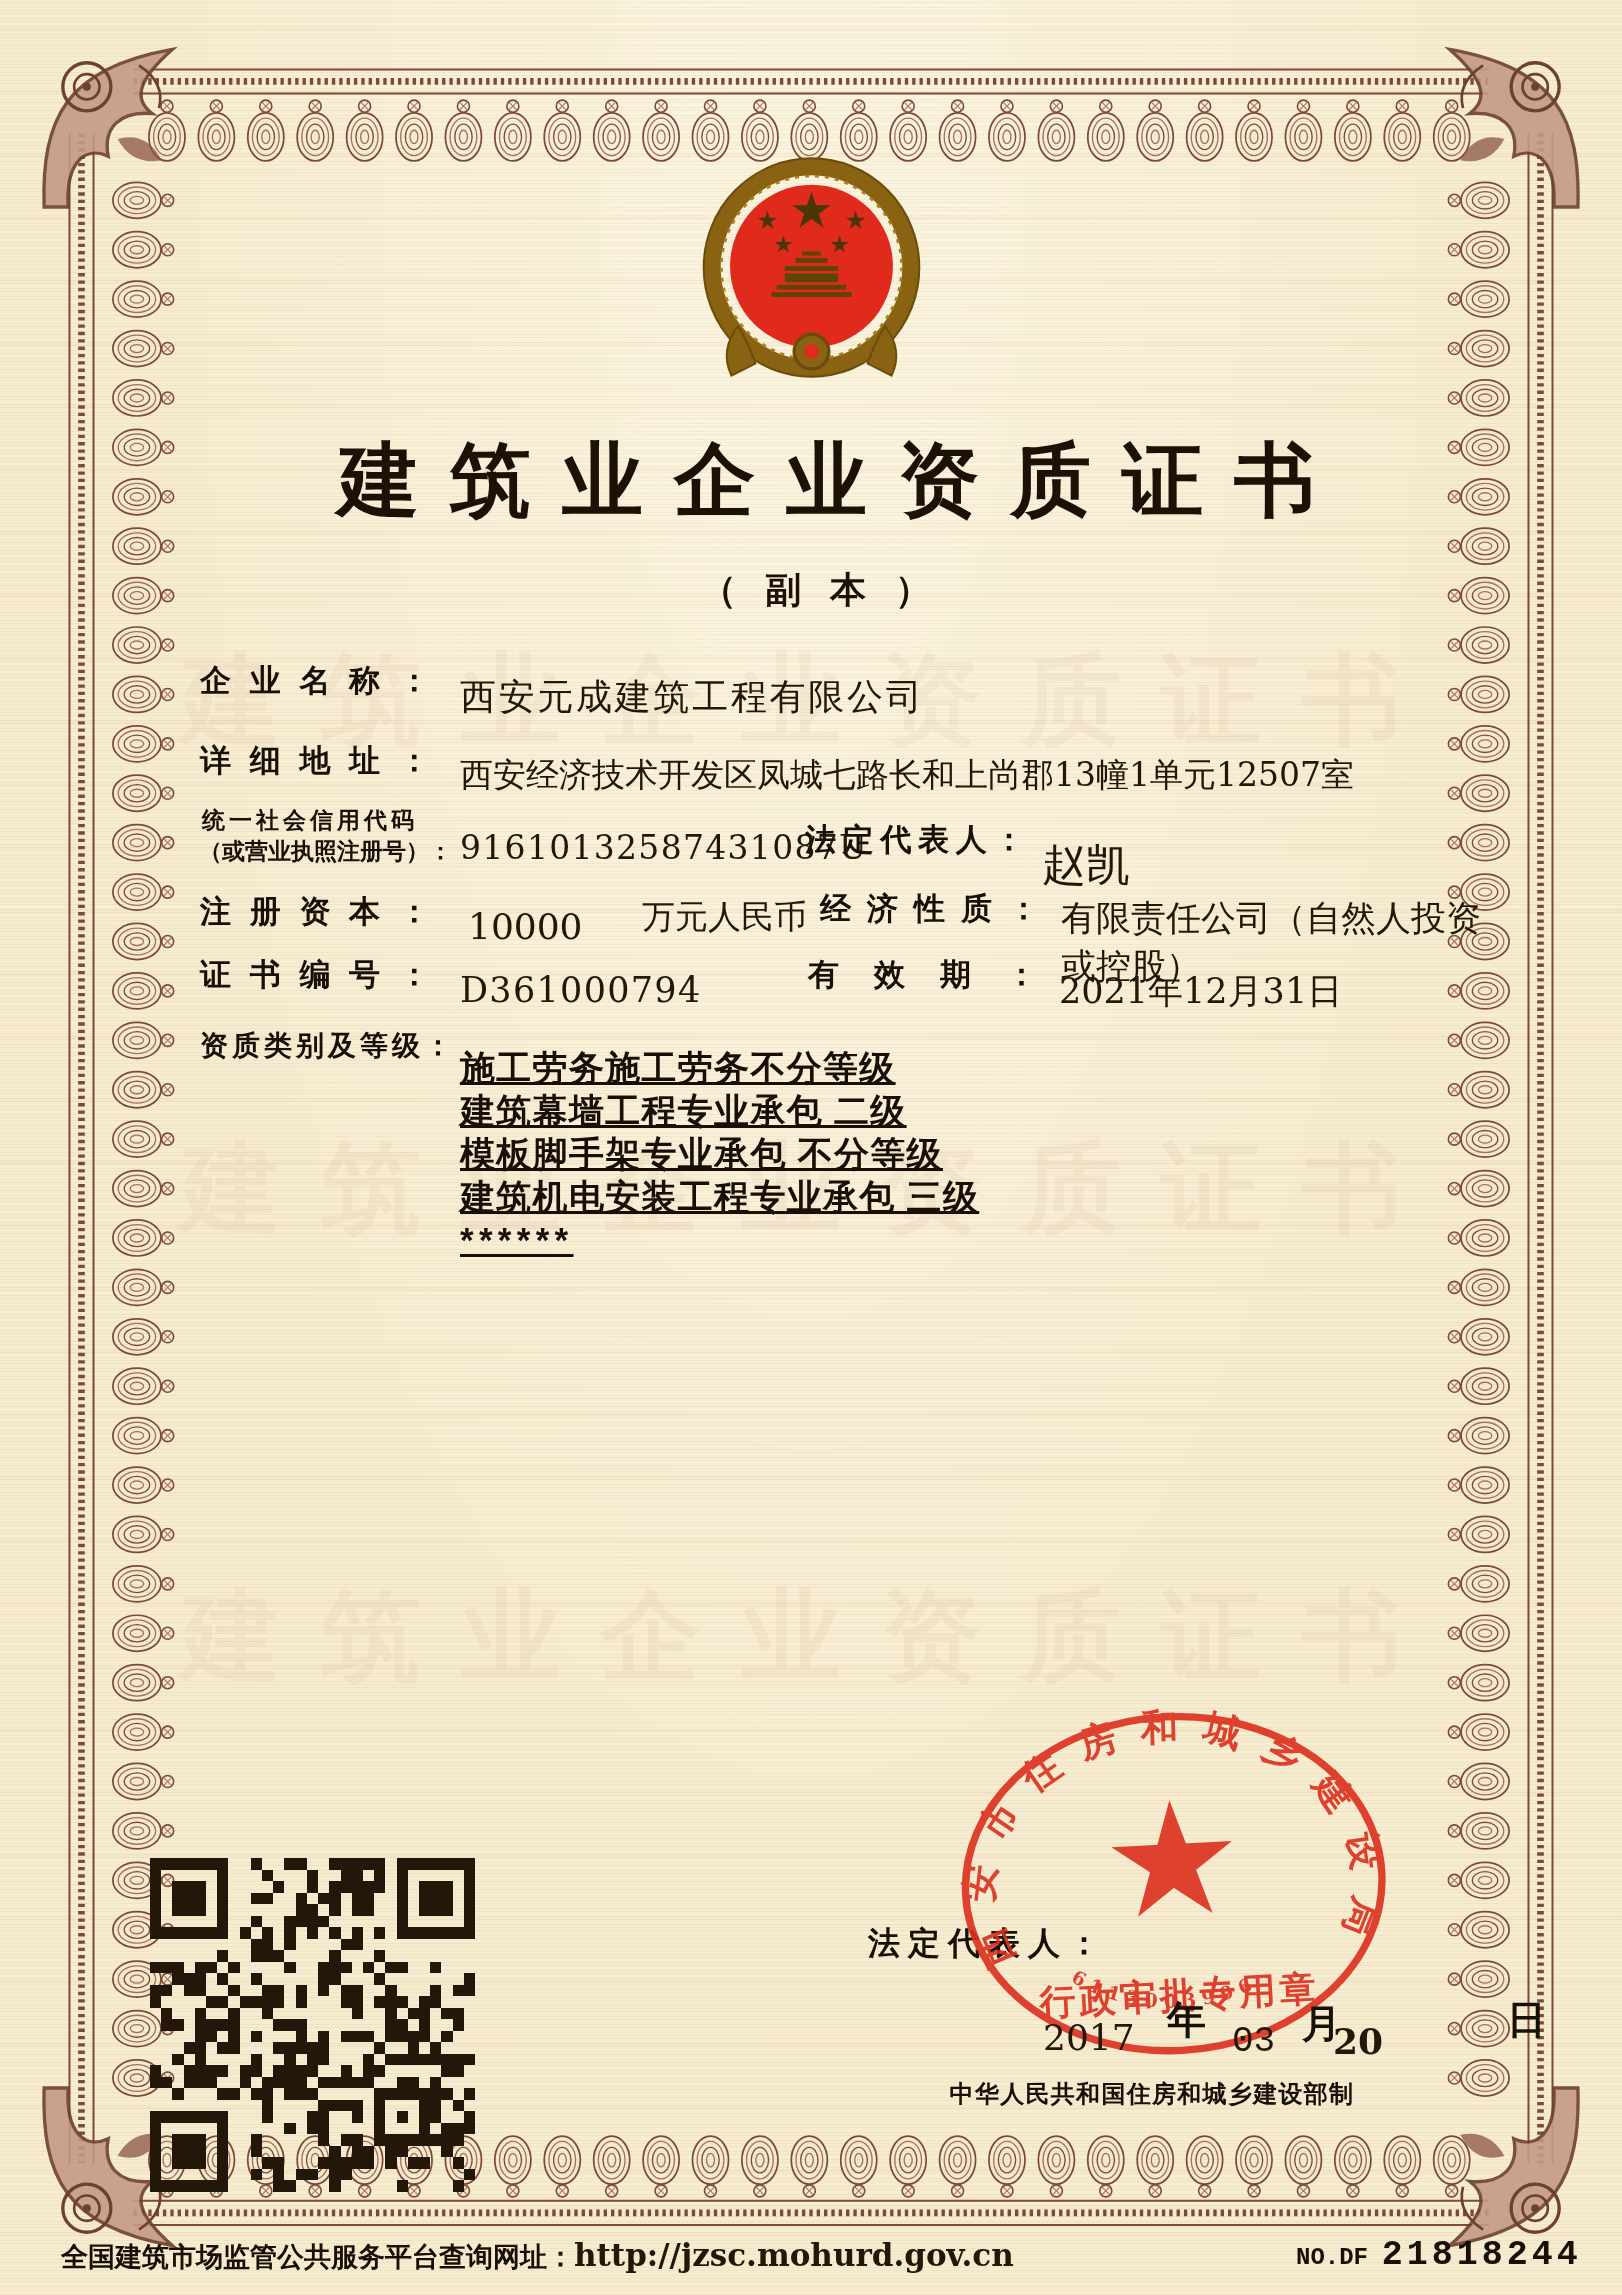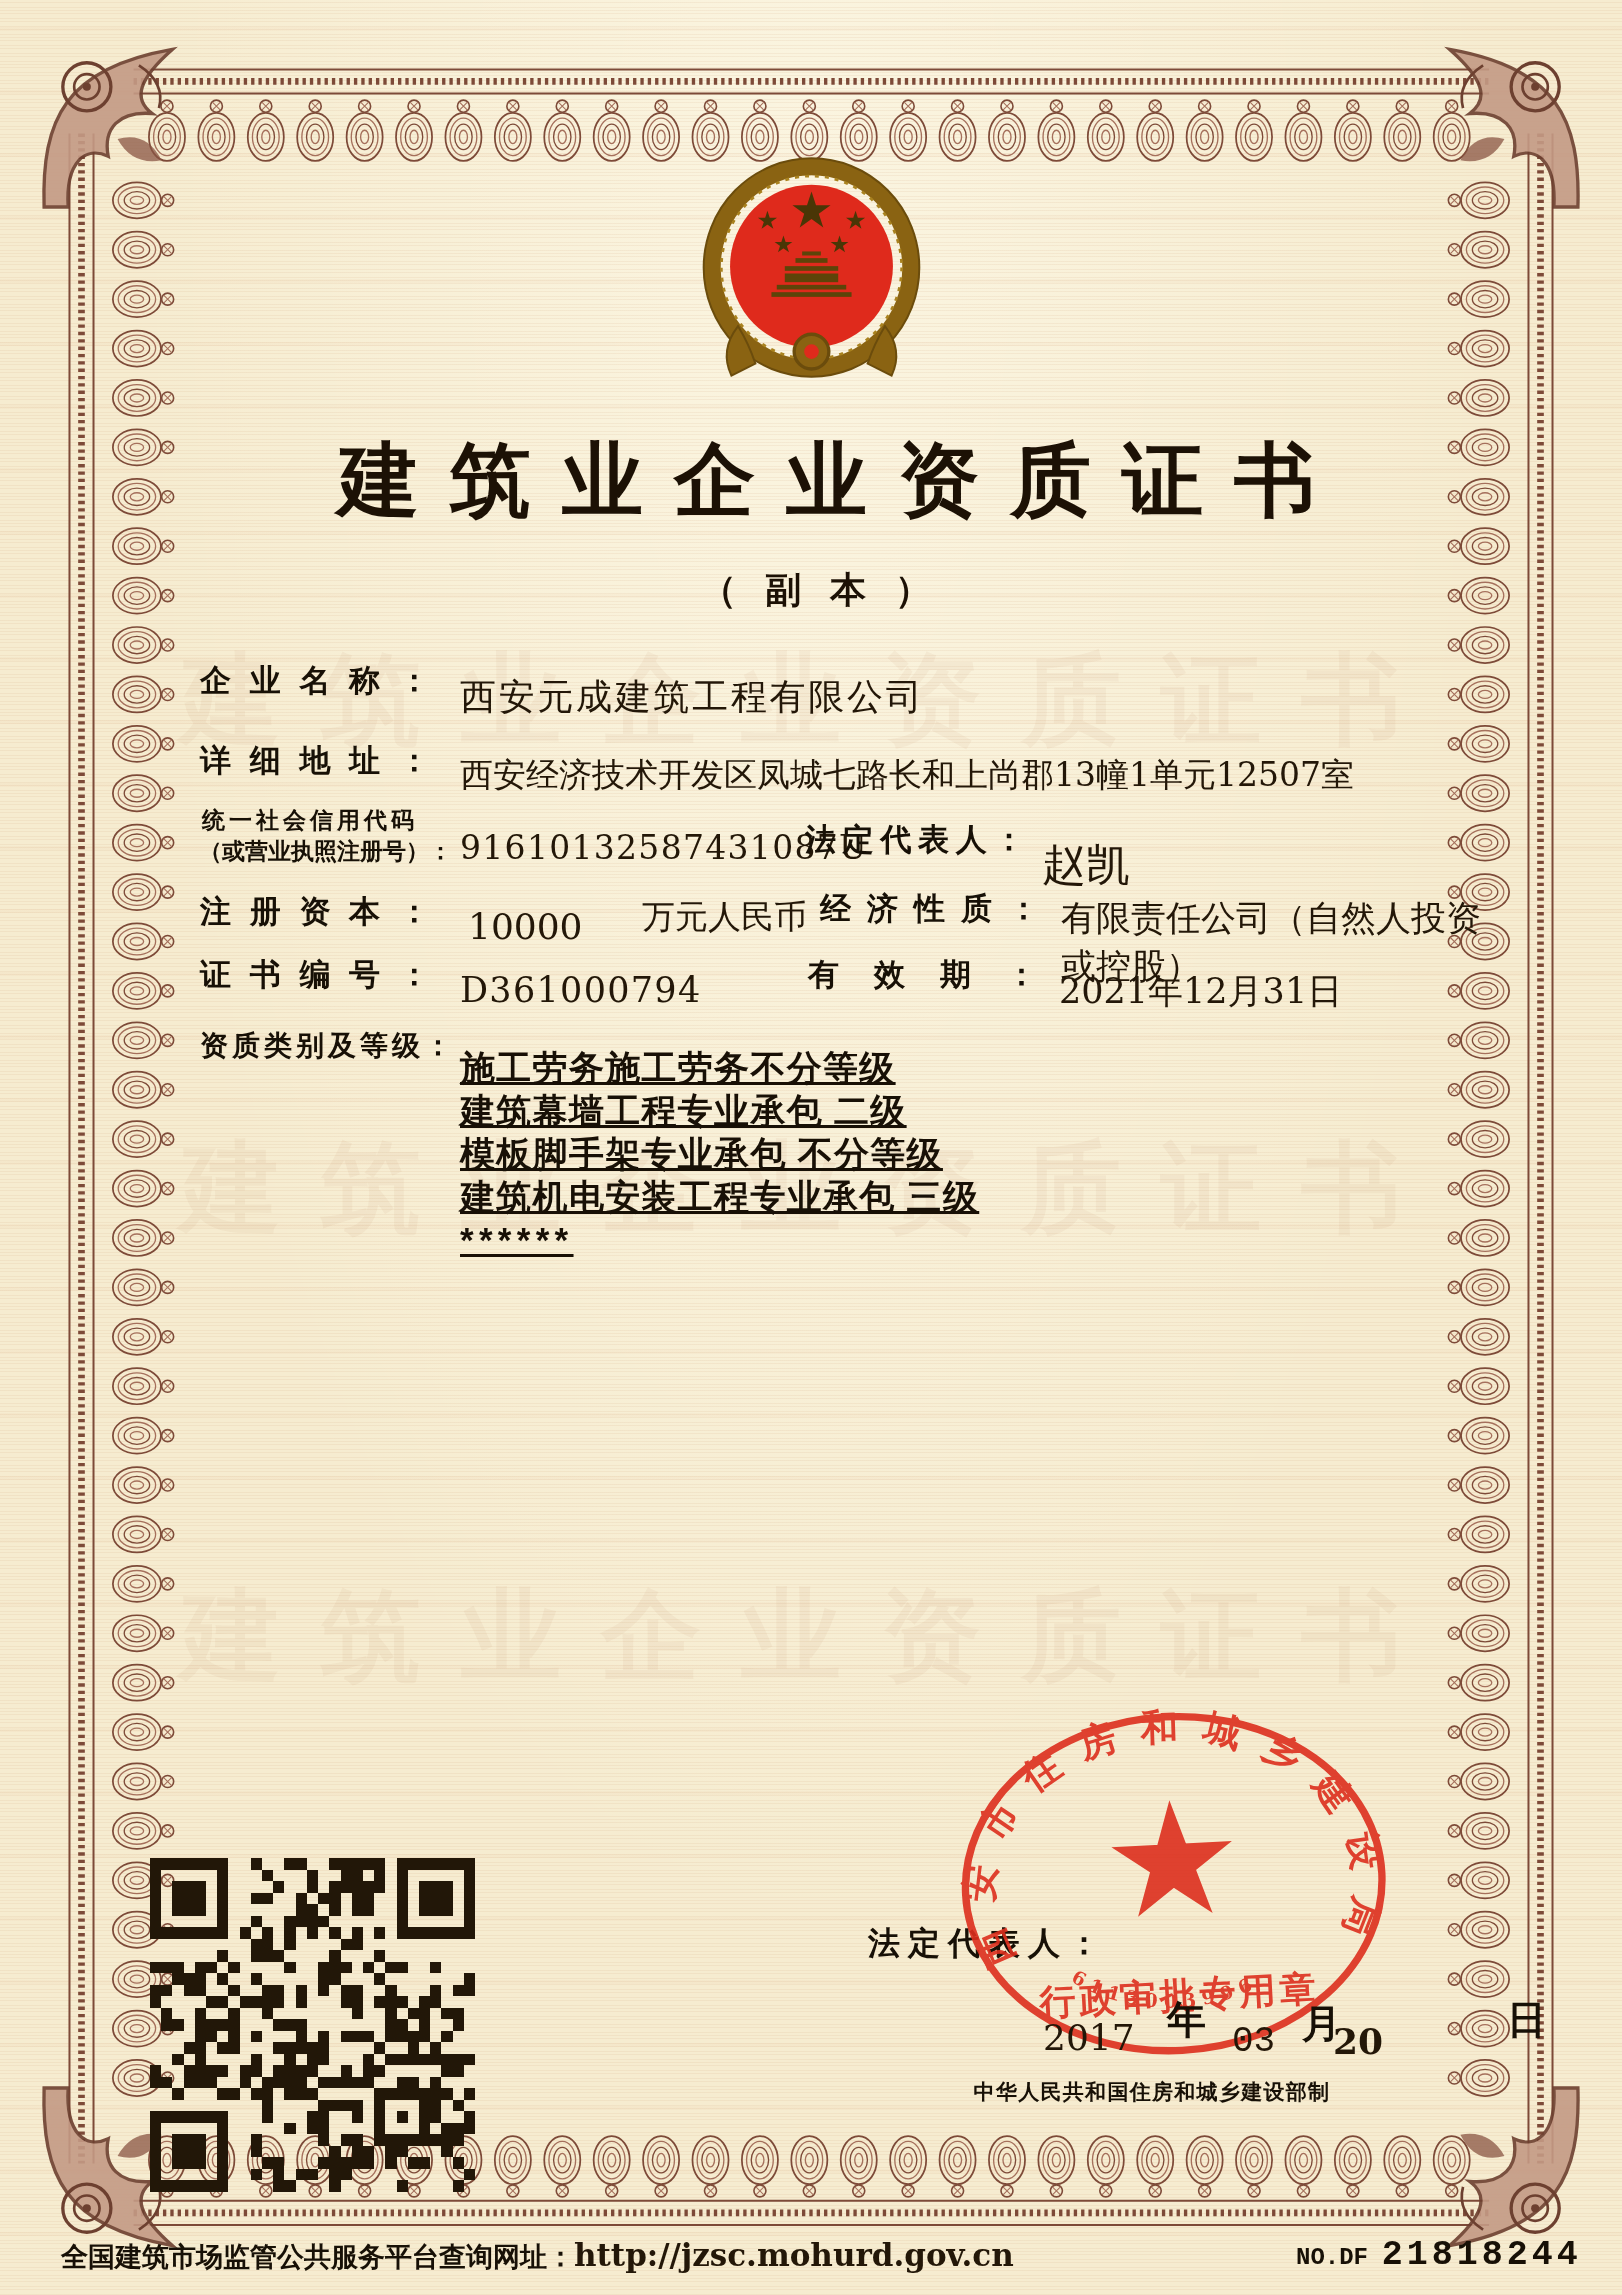--- a/index.html
+++ b/index.html
@@ -674,21 +674,21 @@
     </text>
   </svg>
 
   <div class="abs val" style="left:1043px;top:2017px;font-size:36px;">2017</div>
   <div class="abs lab" style="left:1167px;top:1993px;font-size:39px;">年</div>
   <div class="abs val" style="left:1232px;top:2021px;font-size:36px;font-family:Liberation Mono, monospace;">03</div>
   <div class="abs lab" style="left:1302px;top:1997px;font-size:39px;">月</div>
   <div class="abs val" style="left:1333px;top:2020px;font-size:36px;font-weight:bold;">20</div>
   <div class="abs lab" style="left:1507px;top:1993px;font-size:39px;">日</div>
 
-  <div class="abs lab" style="left:888px;top:2078px;width:528px;text-align:center;font-size:21px;letter-spacing:1.3px;white-space:nowrap;">中华人民共和国住房和城乡建设部制</div>
+  <div class="abs lab" style="left:888px;top:2078px;width:528px;text-align:center;font-size:24px;letter-spacing:1.3px;white-space:nowrap;">中华人民共和国住房和城乡建设部制</div>
 
   <div class="abs" style="left:61px;top:2237px;">
     <span class="lab" style="font-size:27px;">全国建筑市场监管公共服务平台查询网址：</span><span class="val" style="font-size:31px;font-weight:bold;">http://jzsc.mohurd.gov.cn</span>
   </div>
   <div class="abs" style="left:1296px;top:2235px;">
     <span class="lab" style="font-size:24px;">NO.DF</span>
     <span class="lab" style="font-size:35px;letter-spacing:4px;margin-left:10.7px;">21818244</span>
   </div>
 
 </div>

